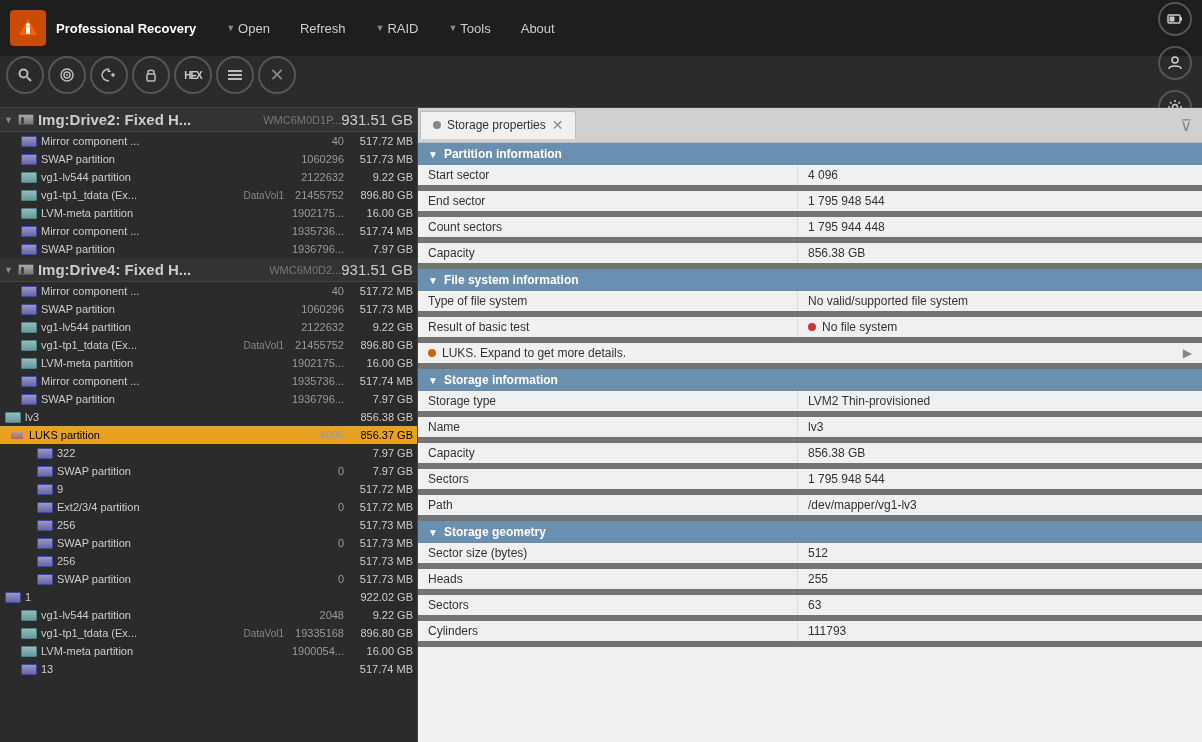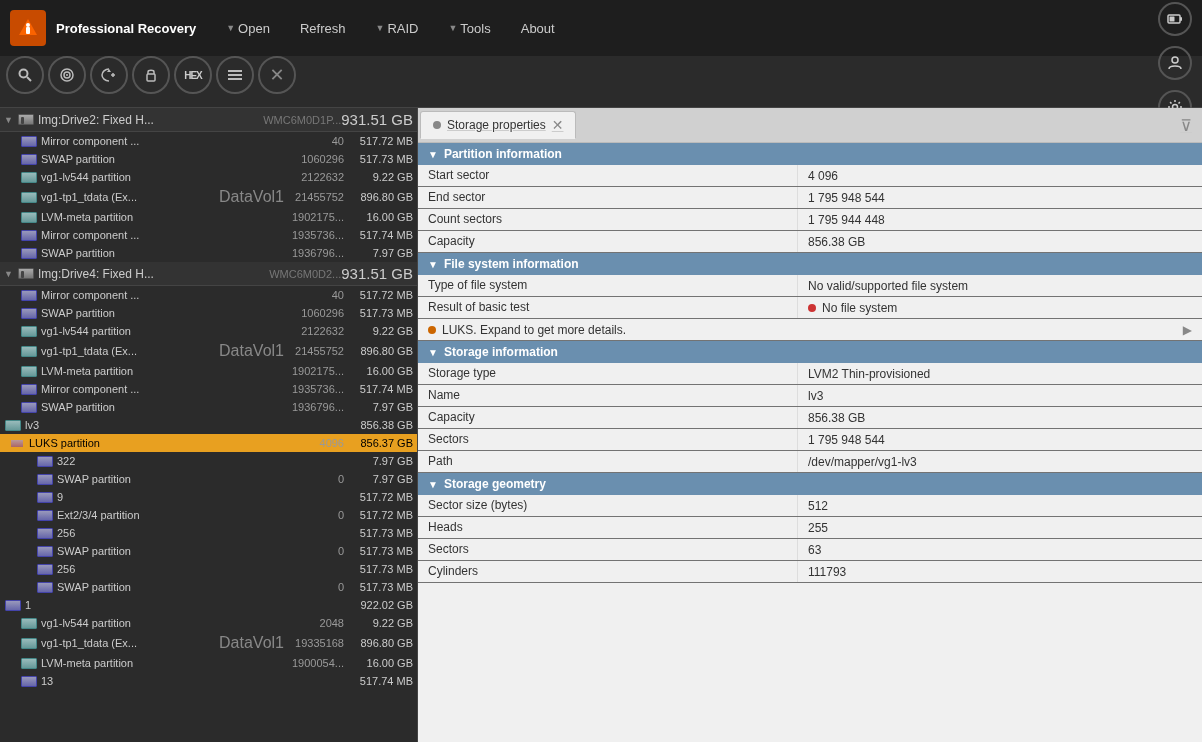--- a/index.html
+++ b/index.html
@@ -88,28 +88,28 @@
     .tree-item.selected .item-size { color: #000; }
 
     .item-icon {
       width: 18px; height: 12px; margin-right: 3px; flex-shrink: 0;
       display: inline-flex; align-items: center; justify-content: center;
     }
 
     .item-name { flex: 1; overflow: hidden; text-overflow: ellipsis; color: #ccc; font-size: 11px; }
     .item-sector { color: #999; font-size: 11px; margin-right: 4px; min-width: 60px; text-align: right; }
     .item-size { color: #ccc; font-size: 11px; min-width: 65px; text-align: right; }
-    .item-label { color: #888; font-size: 16px; margin-left: 4px; }
+    .item-label { color: #888; font-size: 10px; margin-left: 4px; }
 
     .drive-header {
       display: flex; align-items: center; padding: 3px 4px;
       background: #333; border-bottom: 1px solid #444; cursor: pointer;
     }
     .expand-arrow { color: #888; margin-right: 4px; font-size: 9px; }
-    .drive-name { color: #ccc; font-size: 12px; font-weight: normal; flex: 1; }
+    .drive-name { color: #ccc; font-size: 15px; font-weight: bold; flex: 1; }
     .drive-id { color: #777; font-size: 11px; margin-left: 4px; }
     .drive-size { color: #ccc; font-size: 15px; min-width: 65px; text-align: right; }
 
     .indent-1 { padding-left: 20px; }
     .indent-2 { padding-left: 36px; }
 
     
     #right-panel {
       flex: 1;
       background: #f0f0f0;
@@ -118,21 +118,20 @@
     }
 
     
     #tab-bar {
       background: #d0d0d0;
       display: flex;
       align-items: center;
       height: 24px;
       border-bottom: 1px solid #bbb;
       padding: 17px 2px;
-      text-decoration: underline;
     }
     .tab {
       display: flex; align-items: center; gap: 6px;
       padding: 4px 12px; background: #e8e8e8;
       border: 1px solid #bbb; border-bottom: none;
       border-radius: 3px 3px 0 0; cursor: pointer;
       font-size: 12px; color: #333;
       height: 28px;
     }
     .tab.active { background: #f0f0f0; border-bottom: 1px solid #f0f0f0; }
@@ -156,21 +155,21 @@
       padding: 4px 10px;
       font-size: 12px;
       font-weight: bold;
       display: flex; align-items: center; gap: 6px;
       cursor: pointer;
     }
     .section-header .collapse-arrow { font-size: 10px; }
 
     .prop-row {
       display: flex;
-      border-bottom: 1px solid #737373;
+      border-bottom: 6px solid #737373;
       min-height: 22px;
     }
     .prop-label {
       width: 380px; padding: 3px 10px;
       color: #333; font-size: 12px;
       border-right: 1px solid #ddd;
       flex-shrink: 0;
     }
     .prop-value {
       flex: 1; padding: 3px 10px;

